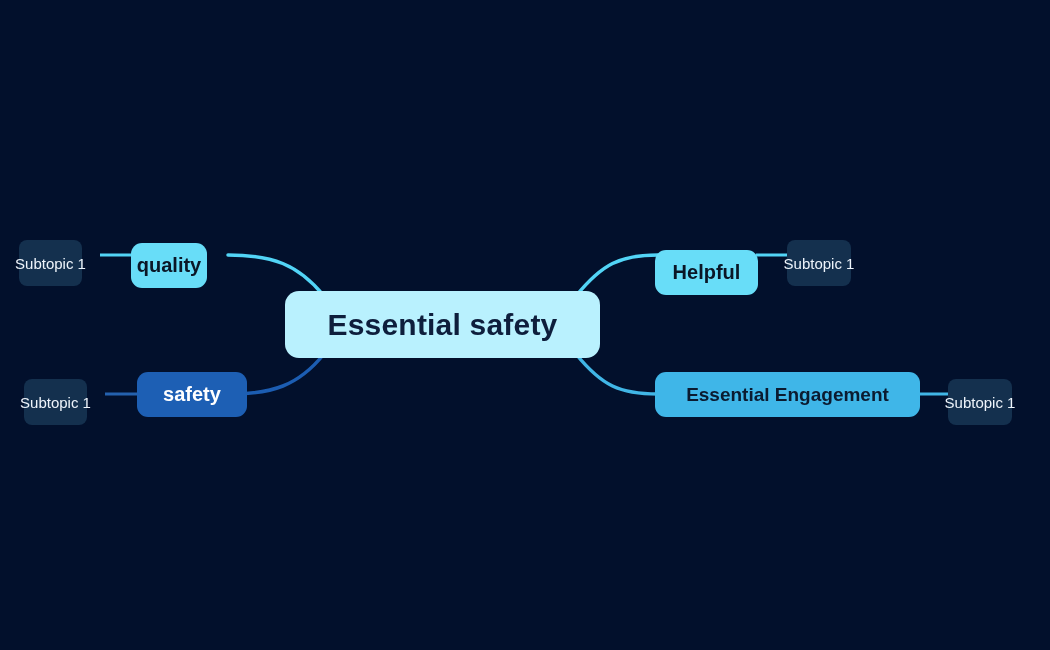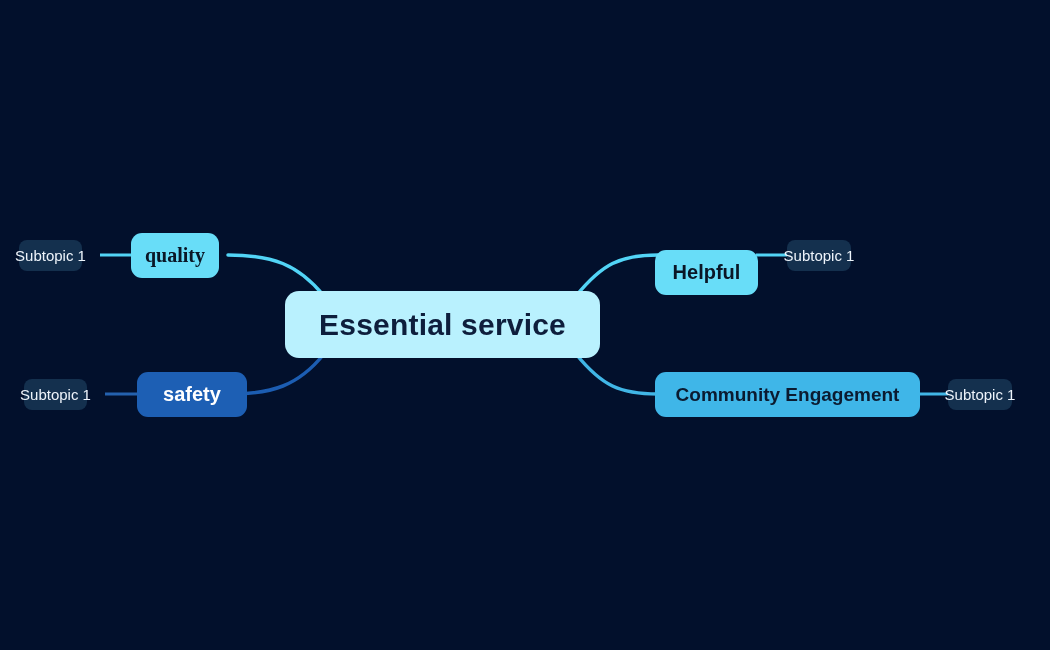--- a/index.html
+++ b/index.html
@@ -44,25 +44,24 @@
     letter-spacing: 0.2px;
   }
   .topic-node {
     height: 45px;
     border-radius: 11px;
     font-size: 20px;
     font-weight: 600;
   }
   .node-quality {
     left: 131px;
-    top: 233px;
-    width: 88px;
+    top: 243px;
+    width: 76px;
     background: #68ddf8;
     color: #0a1626;
-    font-family: Liberation Serif, serif;
   }
   .node-safety {
     left: 137px;
     top: 372px;
     width: 110px;
     background: #1d5fb4;
     color: #ffffff;
   }
   .node-helpful {
     left: 655px;
@@ -73,21 +72,21 @@
   }
   .node-community {
     left: 655px;
     top: 372px;
     width: 265px;
     background: #3fb6e8;
     color: #0b1b30;
     font-size: 19px;
   }
   .subtopic-node {
-    height: 31px;
+    height: 46px;
     border-radius: 8px;
     background: #14304e;
     color: #eef4fb;
     font-size: 15px;
     font-weight: 400;
     padding: 0 10px;
   }
   .sub-lt { left: 19px;  top: 240px; width: 63px; }
   .sub-lb { left: 24px;  top: 379px; width: 63px; }
   .sub-rt { left: 787px; top: 240px; width: 64px; }
@@ -104,27 +103,27 @@
     <path d="M 229 394 C 272 394 298 386 324 354" stroke="#1c5db2" stroke-width="3.5" fill="none" stroke-linecap="round"></path>
     <path d="M 576 296 C 602 264 620 255 658 255" stroke="#52d4f6" stroke-width="3.5" fill="none" stroke-linecap="round"></path>
     <path d="M 576 354 C 602 386 620 394 658 394" stroke="#41b6e6" stroke-width="3.5" fill="none" stroke-linecap="round"></path>
 
     <path d="M 100 255 L 134 255" stroke="#52d4f6" stroke-width="3" fill="none"></path>
     <path d="M 105 394 L 140 394" stroke="#2461ae" stroke-width="3" fill="none"></path>
     <path d="M 756 255 L 790 255" stroke="#52d4f6" stroke-width="3" fill="none"></path>
     <path d="M 918 394 L 951 394" stroke="#41b6e6" stroke-width="3" fill="none"></path>
   </svg>
 
-  <div class="node root-node">Essential service</div>
+  <div class="node root-node">Essential safety</div>
 
   <div class="node topic-node node-quality">quality</div>
   <div class="node subtopic-node sub-lt">Subtopic 1</div>
 
   <div class="node topic-node node-safety">safety</div>
   <div class="node subtopic-node sub-lb">Subtopic 1</div>
 
   <div class="node topic-node node-helpful">Helpful</div>
   <div class="node subtopic-node sub-rt">Subtopic 1</div>
 
-  <div class="node topic-node node-community">Community Engagement</div>
+  <div class="node topic-node node-community">Essential Engagement</div>
   <div class="node subtopic-node sub-rb">Subtopic 1</div>
 
 </div>
 
 </body></html>

